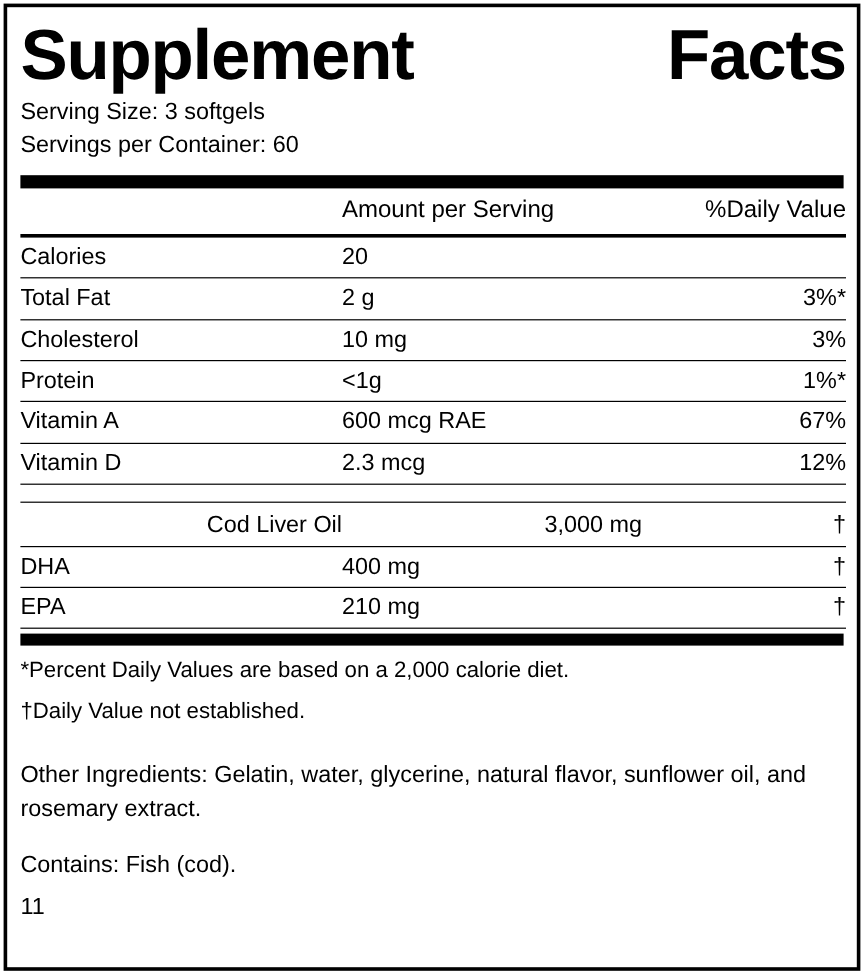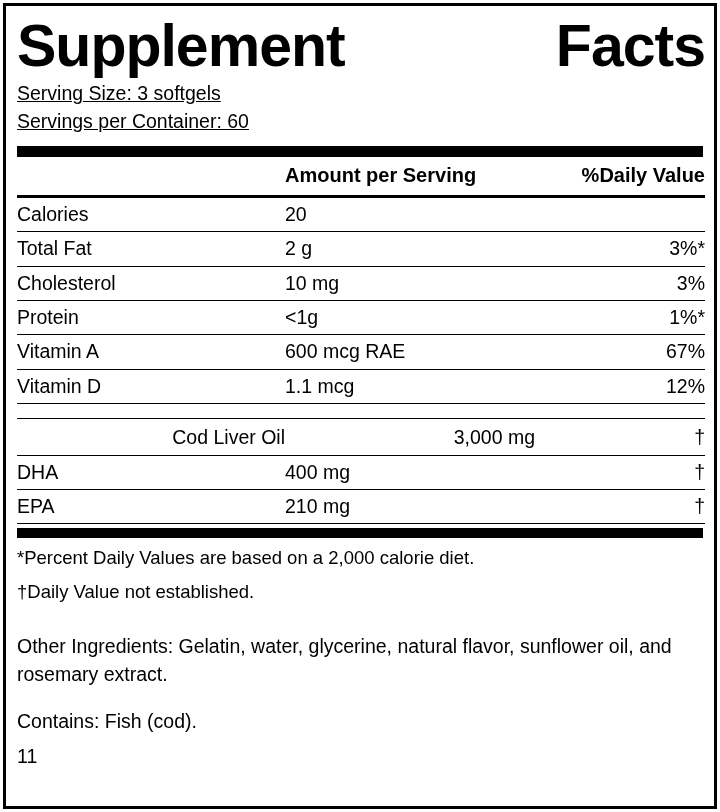--- a/index.html
+++ b/index.html
@@ -49,39 +49,38 @@
     justify-content: space-between;
     width: 688px;
   }
   .title span {
     display: inline-block;
   }
   .serving-line {
     font-size: 19.5px;
     line-height: 1.43;
     margin: 0;
-    text-decoration: underline;
   }
   .rule-thick {
     height: 11px;
     background: #000;
     margin-top: 10px;
   }
   .rule-thick2 {
     height: 10px;
     background: #000;
     margin-top: 4px;
   }
   table.facts {
     width: 688px;
     border-collapse: collapse;
     font-size: 19.5px;
   }
   table.facts th {
-    font-weight: bold;
+    font-weight: normal;
     font-size: 20px;
     padding: 7px 0 8px 0;
     text-align: left;
     vertical-align: bottom;
   }
   table.facts th.amt {
     text-align: left;
   }
   table.facts th.dv {
     text-align: right;
@@ -174,21 +173,21 @@
           <td class="amount">&lt;1g</td>
           <td class="dv">1%*</td>
         </tr>
         <tr>
           <td class="name">Vitamin A</td>
           <td class="amount">600 mcg RAE</td>
           <td class="dv">67%</td>
         </tr>
         <tr>
           <td class="name">Vitamin D</td>
-          <td class="amount">1.1 mcg</td>
+          <td class="amount">2.3 mcg</td>
           <td class="dv">12%</td>
         </tr>
 
         <tr class="group-gap">
           <td></td>
             <td></td>
             <td></td>
         </tr>
 
         <tr class="group-start">

